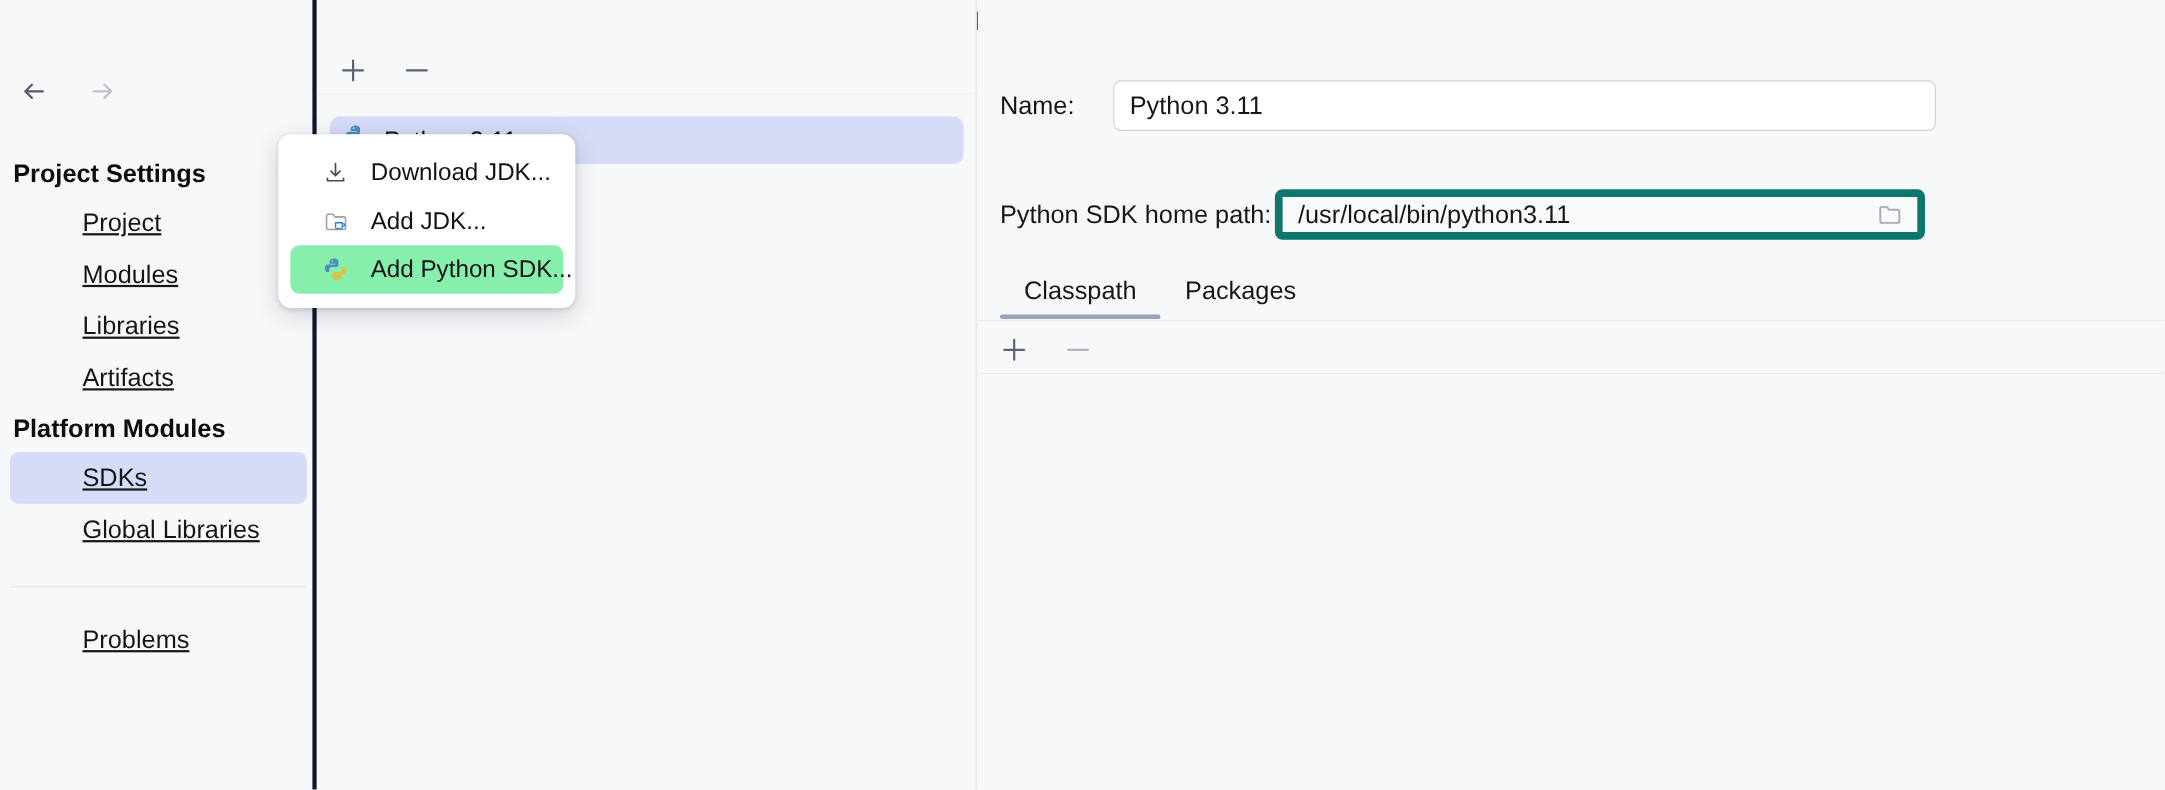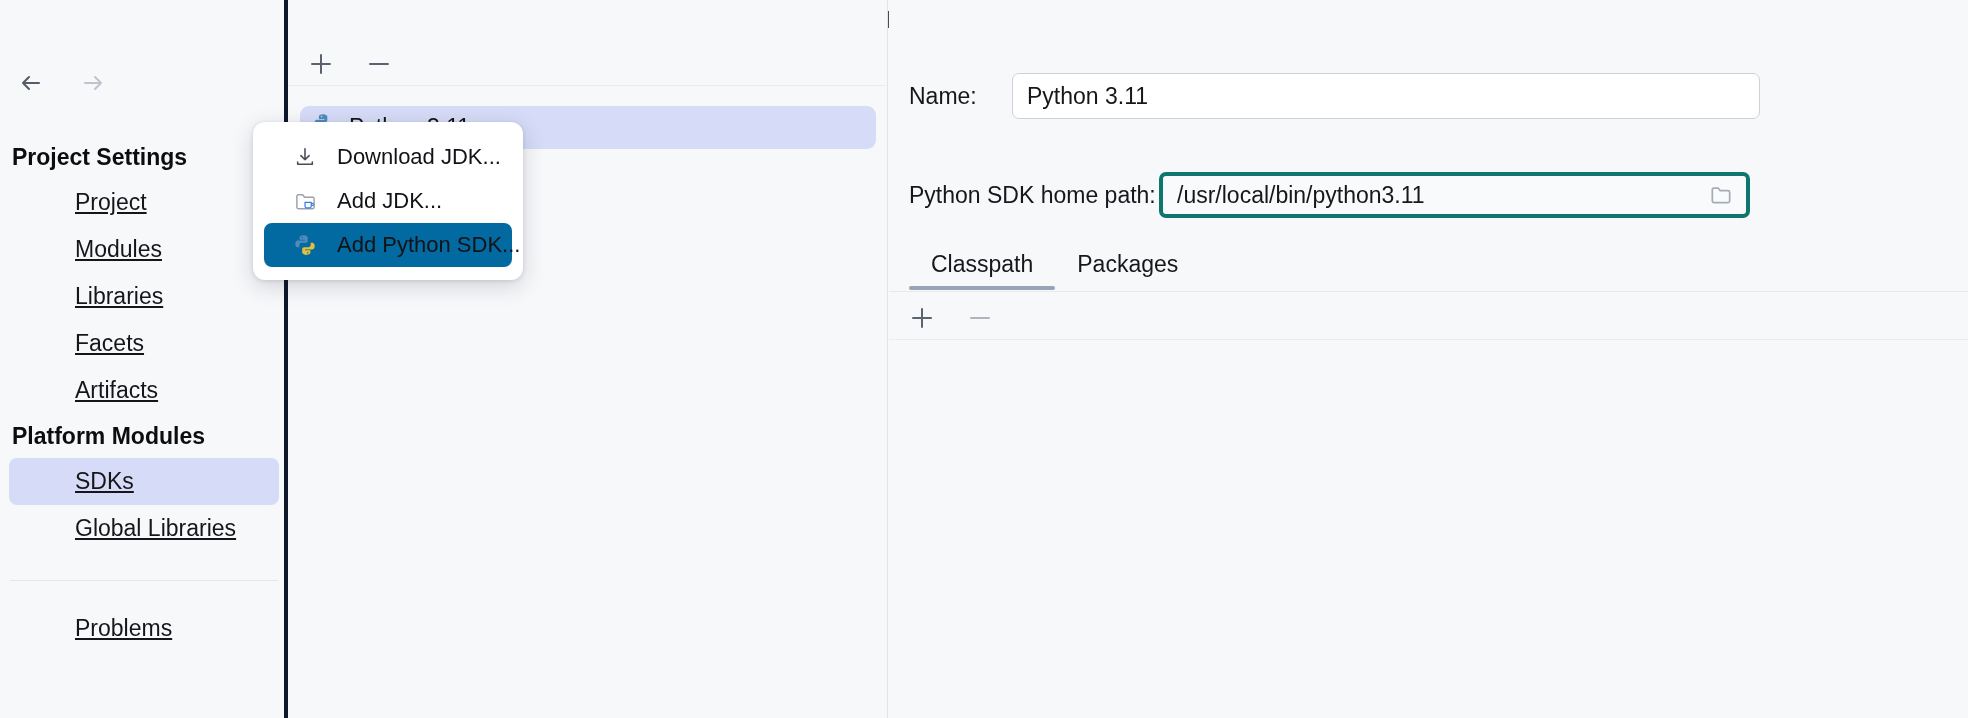--- a/index.html
+++ b/index.html
@@ -167,21 +167,21 @@
     display: flex;
     align-items: center;
     gap: 20px;
     height: 44px;
     padding-left: 29px;
     border-radius: 8px;
     font-size: 22px;
     color: #121317;
     white-space: nowrap;
   }
-  .popup-item.highlight { background: #0369a1; }
+  .popup-item.highlight { background: #86efac; }
   .popup-icon {
     width: 24px; height: 24px;
     display: flex; align-items: center; justify-content: center;
     flex: 0 0 24px;
   }
 
   
   .detail {
     position: absolute;
     left: 889px; top: 0;
@@ -213,21 +213,21 @@
     font-size: 23px;
     color: #16171b;
     display: flex;
     align-items: center;
     padding: 0 14px;
   }
   .input-name { width: 748px; }
 
   .path-input {
     height: 46px;
-    border: 4px solid #0f766e;
+    border: 7px solid #0f766e;
     border-radius: 7px;
     background: #f9fafb;
     font-size: 23px;
     color: #16171b;
     display: flex;
     align-items: center;
     padding: 0 14px;
     width: 591px;
     position: relative;
   }
@@ -313,21 +313,20 @@
       </span>
     </div>
 
     <div class="side-list">
 
       <div class="side-group-title">Project Settings</div>
 
       <div class="side-item">Project</div>
       <div class="side-item">Modules</div>
       <div class="side-item">Libraries</div>
-      <div class="side-item">Facets</div>
       <div class="side-item">Artifacts</div>
 
       <div class="side-group-title">Platform Modules</div>
 
       <div class="side-item selected">SDKs</div>
       <div class="side-item">Global Libraries</div>
 
       <div class="side-divider"></div>
 
       <div class="side-item after-divider">Problems</div>

